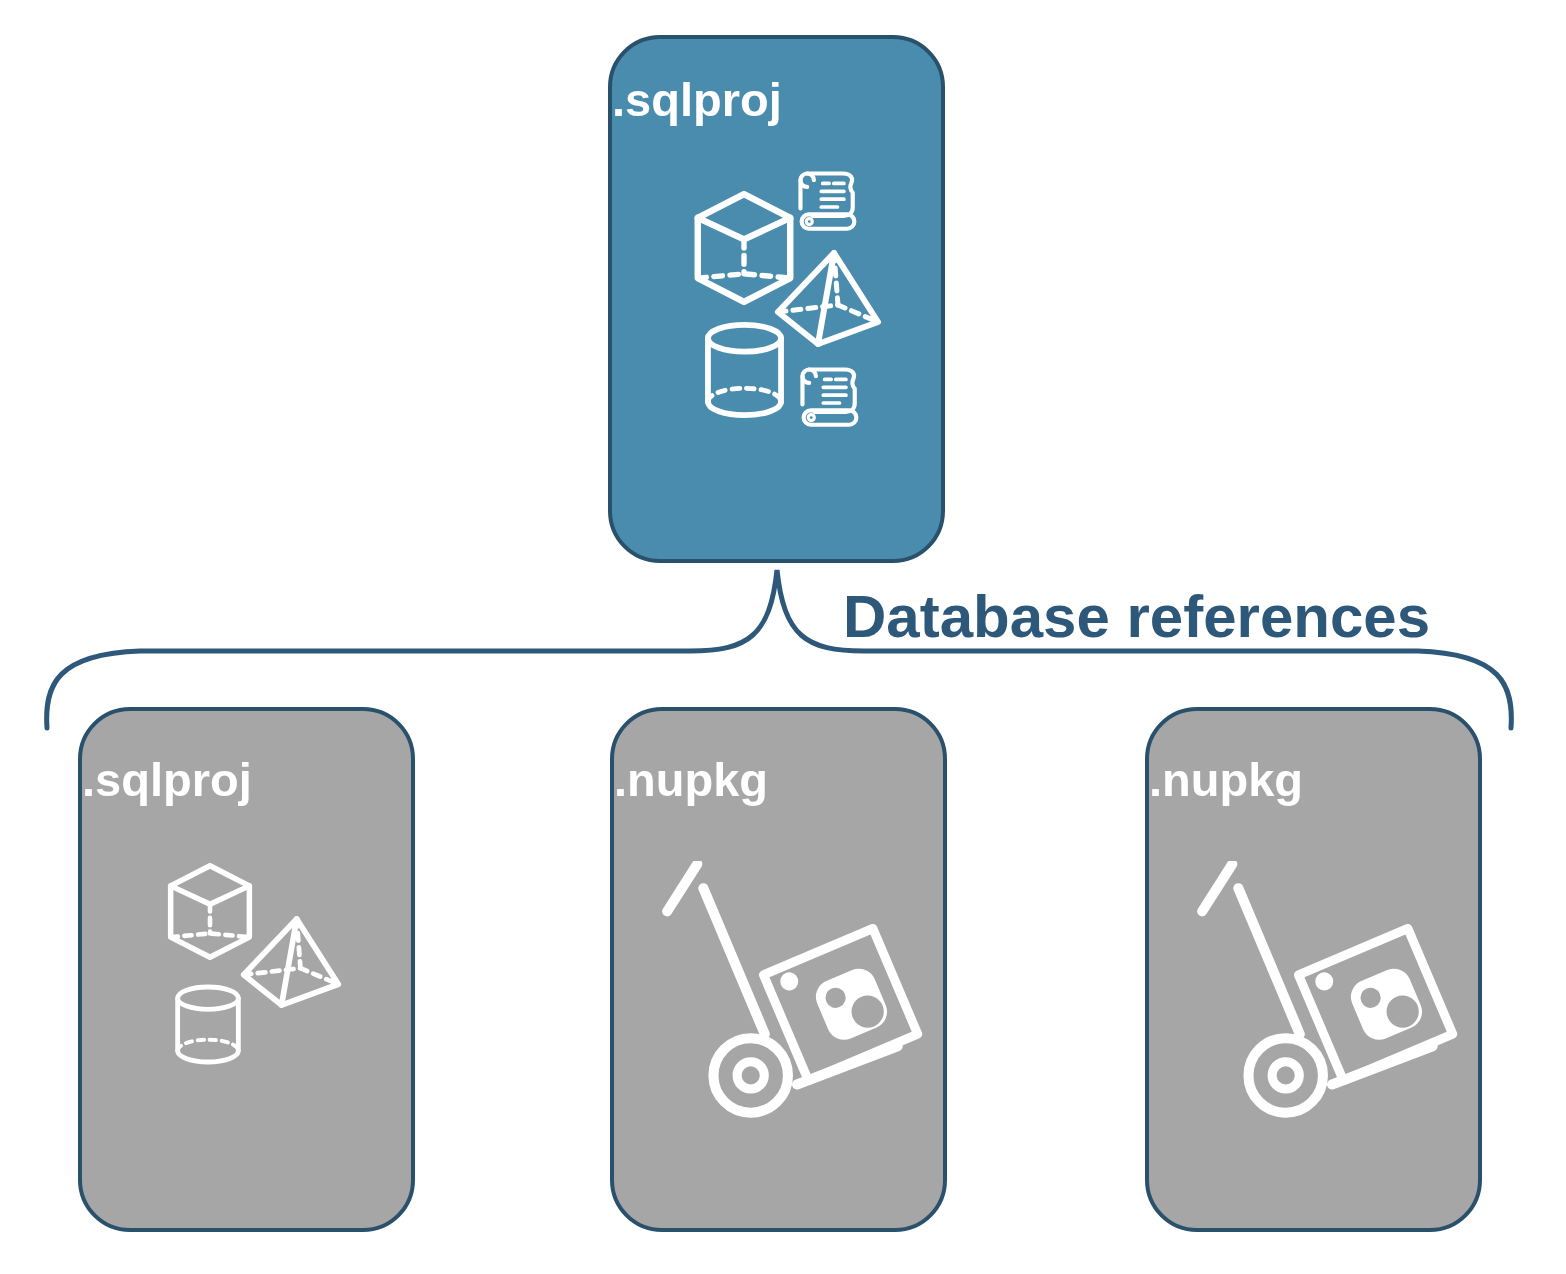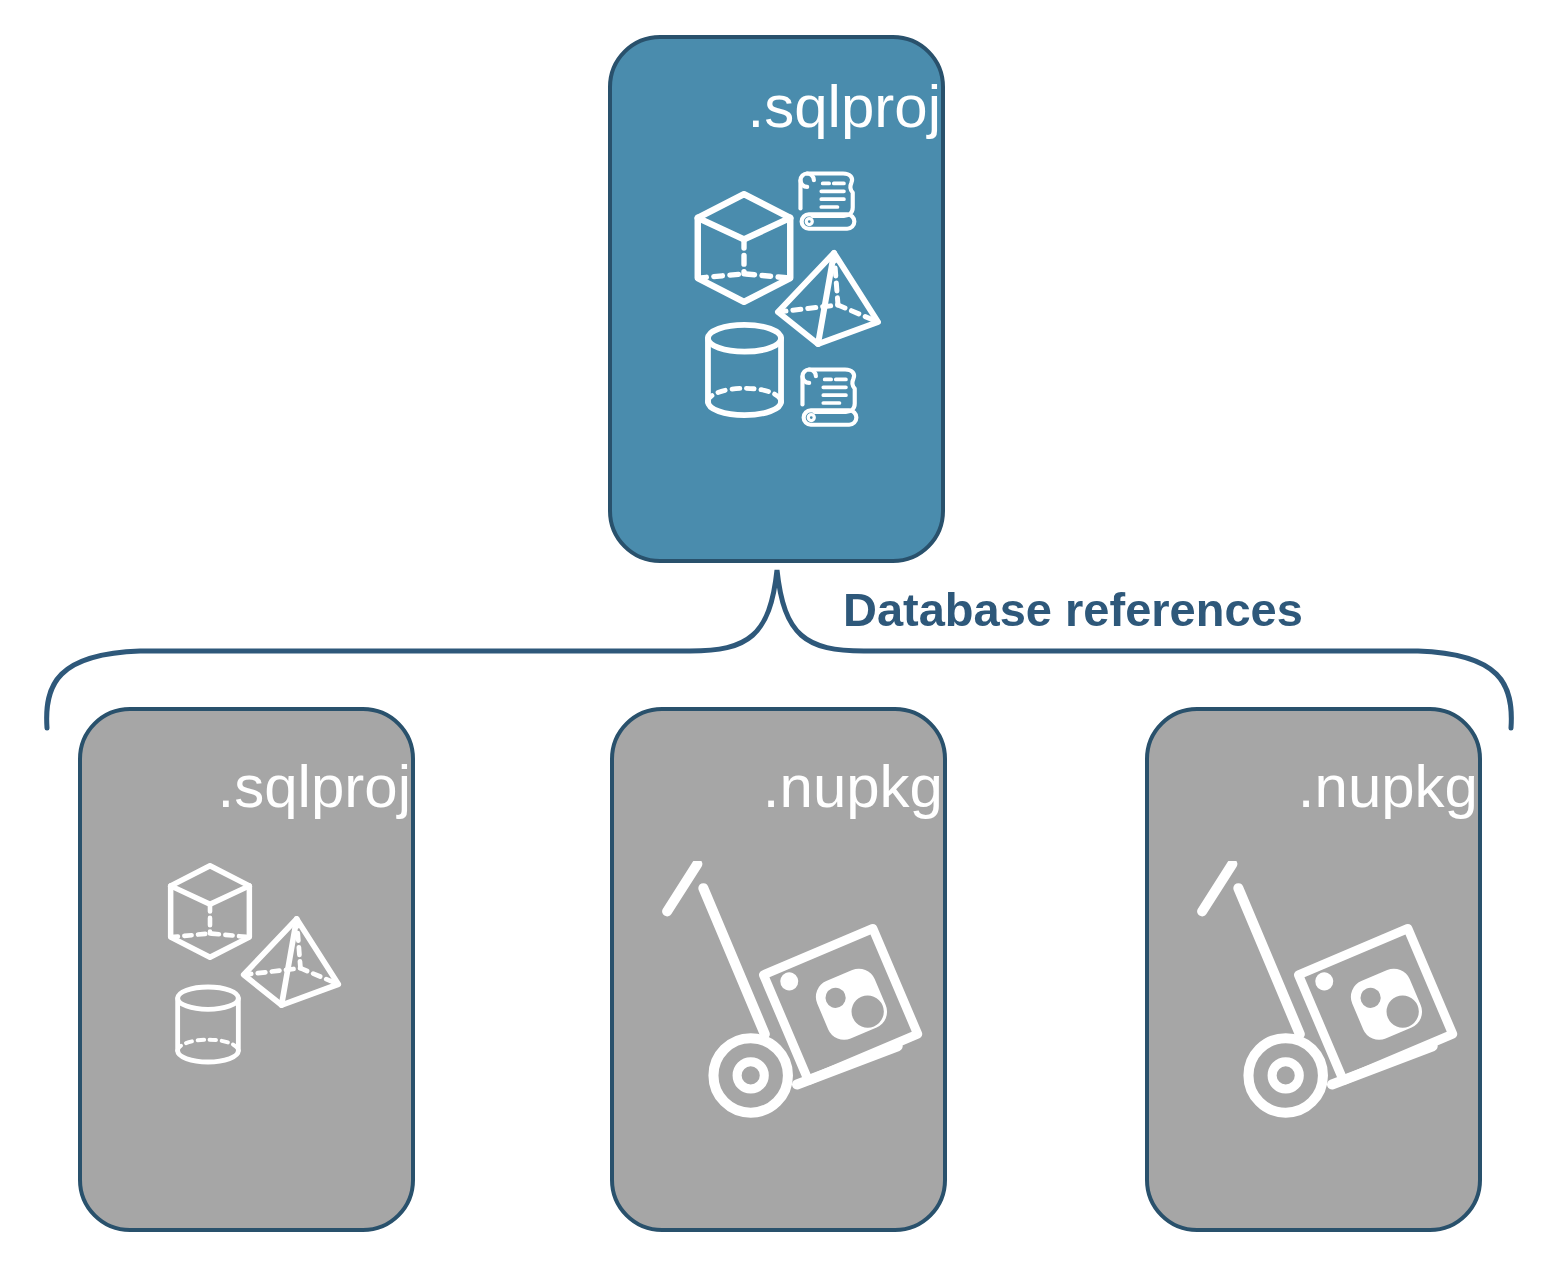--- a/index.html
+++ b/index.html
@@ -8,38 +8,38 @@
     font-family:"Liberation Sans",sans-serif;background:#ffffff;
   }
   .card{
     position:absolute;width:337px;box-sizing:border-box;
     border:4px solid var(--card-border,#29516C);
     border-radius:52px;
   }
   .card.root{left:608px;top:35px;height:528px;background:var(--root-fill,#4A8CAD);}
   .card.child{top:707px;height:525px;background:var(--child-fill,#A6A6A6);}
   .card-title{
-    margin:0;padding-top:36px;text-align:right;
-    font-size:60px;font-weight:400;line-height:1.05;
+    margin:0;padding-top:36px;text-align:left;
+    font-size:47px;font-weight:700;line-height:1.05;
     color:var(--title-text,#FFFFFF);
   }
   .card.child .card-title{padding-top:44px;}
   .icon{position:absolute;display:block;}
   .icon path,.icon circle,.icon ellipse,.icon rect{
     fill:none;stroke:var(--icon-stroke,#FFFFFF);
     stroke-linecap:round;stroke-linejoin:round;
   }
   .icon .dash{stroke-dasharray:8 7;}
   .icon .fill{fill:var(--icon-stroke,#FFFFFF);stroke:none;}
   .icon .hole{fill:var(--child-fill,#A6A6A6);stroke:none;}
   .brace{position:absolute;left:0;top:558px;width:1566px;height:180px;}
   .brace path{fill:none;stroke:var(--connector-stroke,#2E587A);stroke-width:5;stroke-linecap:round;}
   .connector-label{
     position:absolute;left:843px;top:582px;
-    font-size:47px;font-weight:700;color:var(--label-text,#2E587A);
+    font-size:60px;font-weight:700;color:var(--label-text,#2E587A);
     white-space:nowrap;
   }
 </style>
 </head>
 <body>
 
 <div class="stage">
 
   <section class="card root">
     <h2 class="card-title">.sqlproj</h2>

